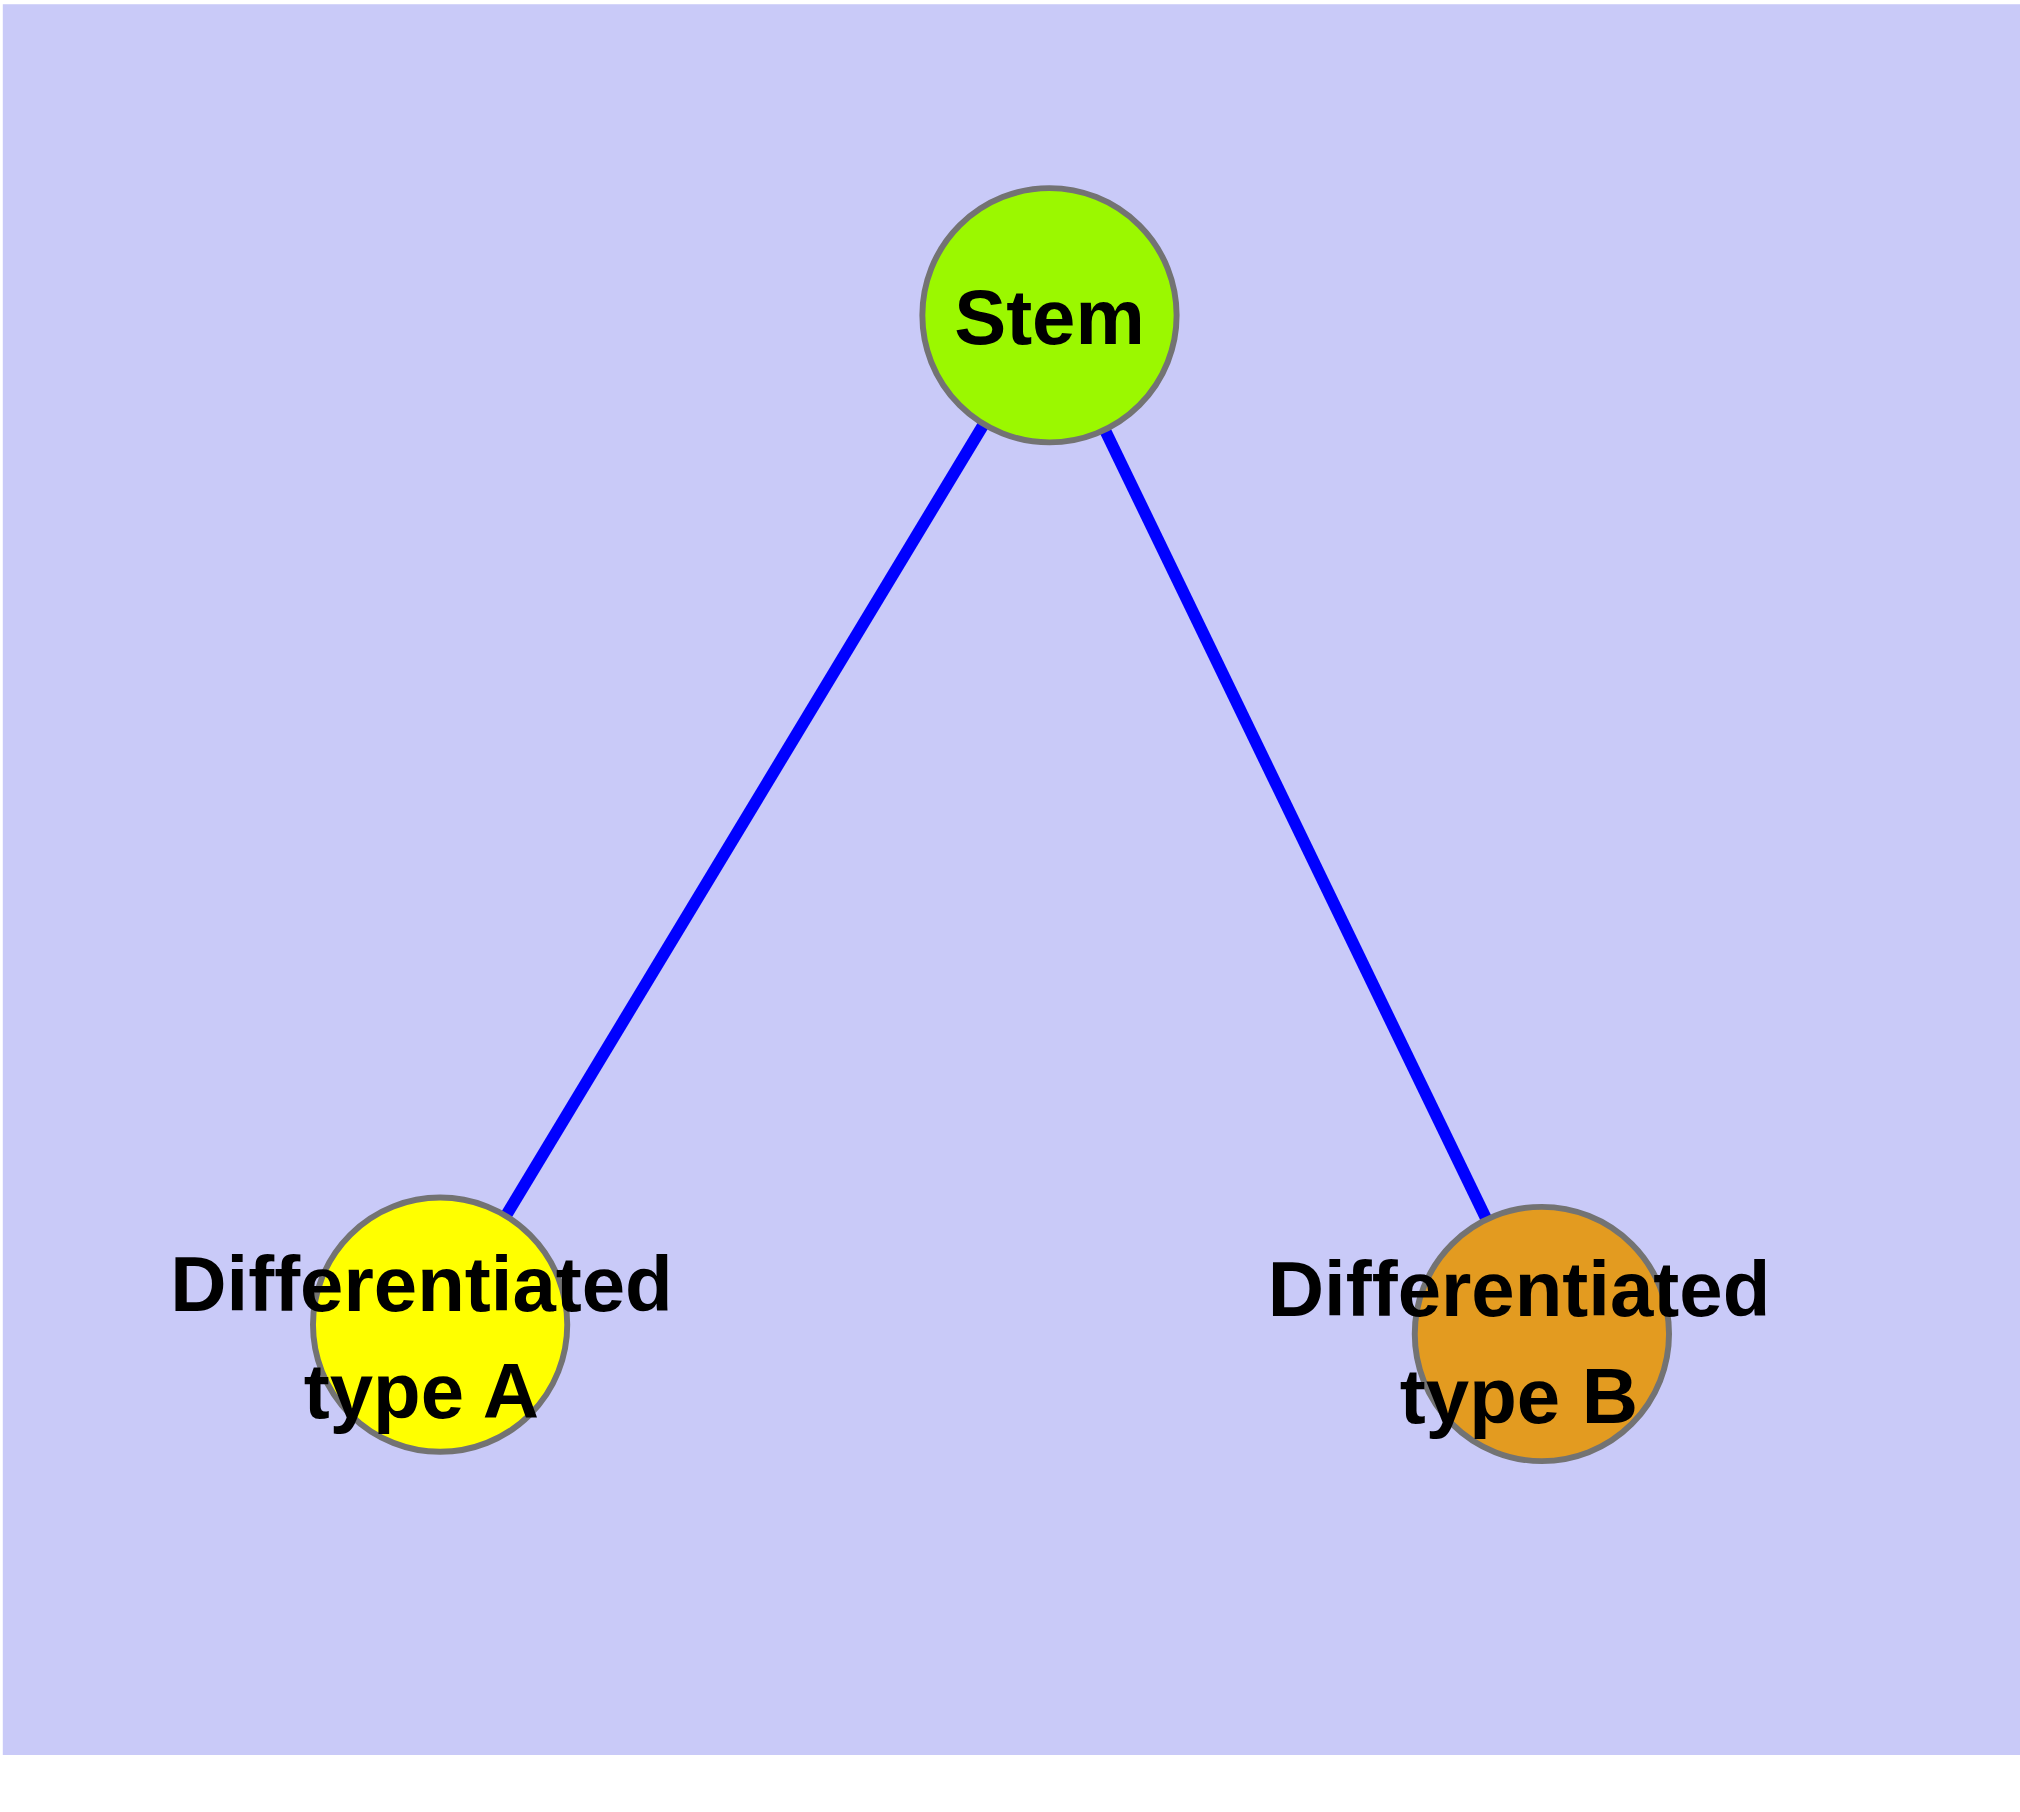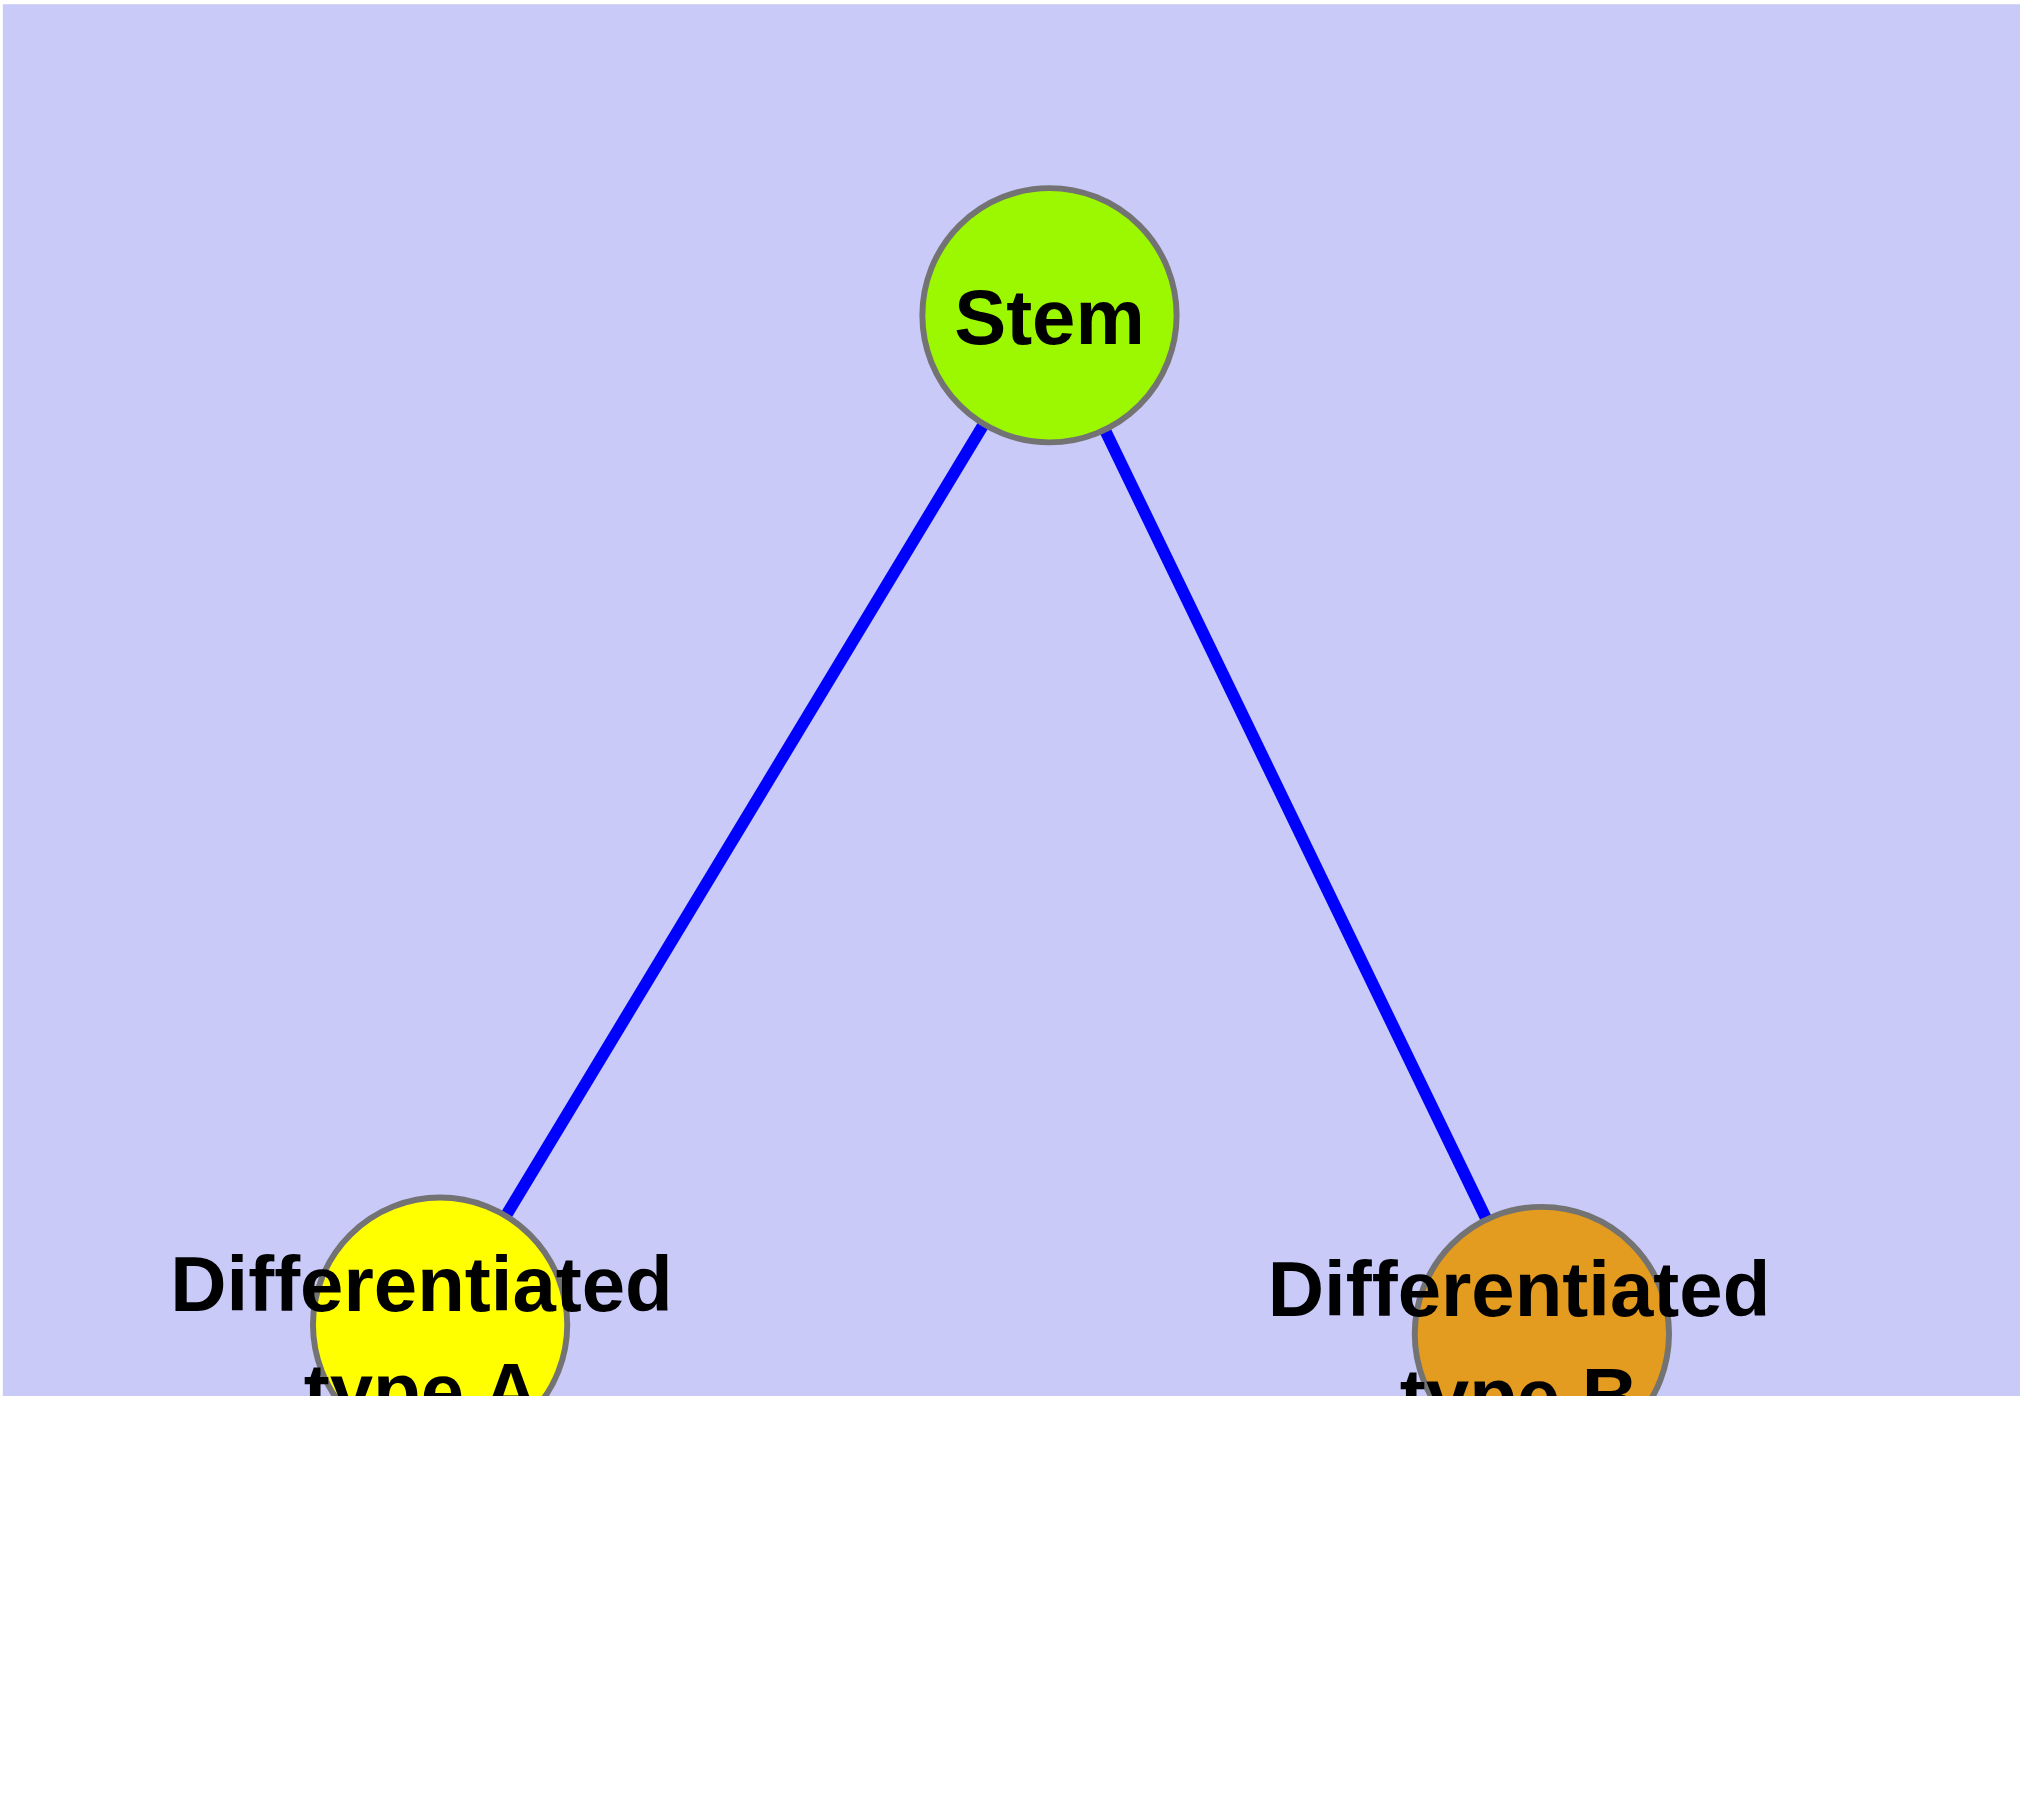--- a/index.html
+++ b/index.html
@@ -3,21 +3,21 @@
 <meta charset="utf-8">
 <style>
   html, body {
     margin: 0;
     padding: 0;
     background: #ffffff;
   }
   .stage {
     position: relative;
     width: 2021px;
-    height: 1396px;
+    height: 1755px;
     background: #ffffff;
     overflow: hidden;
     text-decoration: underline;
   }
   svg {
     display: block;
     width: 2021px;
     height: 1812px;
   }
   .node-label {

